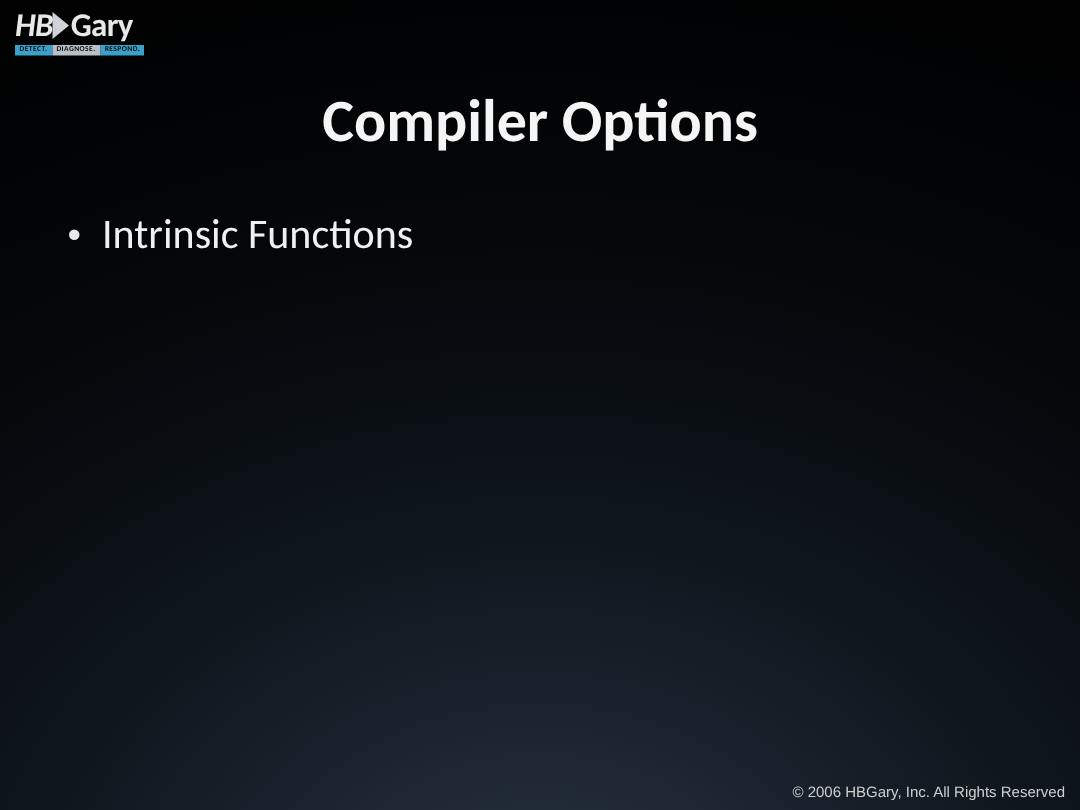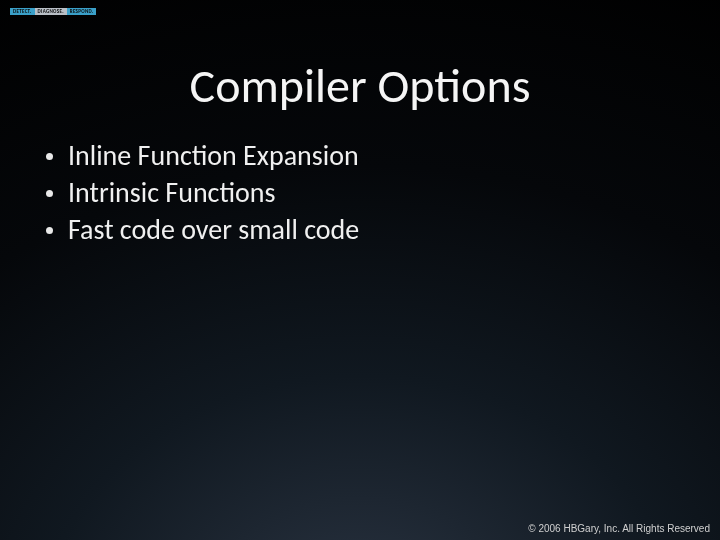--- a/index.html
+++ b/index.html
@@ -52,22 +52,22 @@
   }
   .tag-detect { background: #3aa0c9; }
   .tag-diagnose { background: #b9bfc6; }
   .tag-respond { background: #3aa0c9; }
 
   .title {
     position: absolute;
     top: 56px;
     left: 0; right: 0;
     text-align: center;
-    font-size: 48px;
-    font-weight: 400;
+    font-size: 40px;
+    font-weight: 700;
     color: #f5f5f5;
   }
   .bullets {
     position: absolute;
     top: 138px;
     left: 40px;
     list-style: none;
   }
   .bullets li {
     font-size: 28px;
@@ -92,28 +92,31 @@
     right: 10px;
     font-size: 10px;
     color: #d0d0d0;
     font-family: Arial, sans-serif;
   }
 </style>
 </head>
 <body>
 
 <div class="logo">
+  <div class="logo-main">
+    <span class="logo-hb">HB</span>
+      <span class="logo-arrow"></span>
+      <span>Gary</span>
+  </div>
   <div class="logo-tagline">
     <span class="tag-box tag-detect">DETECT.</span>
     <span class="tag-box tag-diagnose">DIAGNOSE.</span>
     <span class="tag-box tag-respond">RESPOND.</span>
   </div>
 </div>
 
 <h1 class="title">Compiler Options</h1>
 
 <ul class="bullets">
-  <li>Inline Function Expansion</li>
   <li>Intrinsic Functions</li>
-  <li>Fast code over small code</li>
 </ul>
 
 <div class="footer">© 2006 HBGary, Inc. All Rights Reserved</div>
 
 </body></html>

